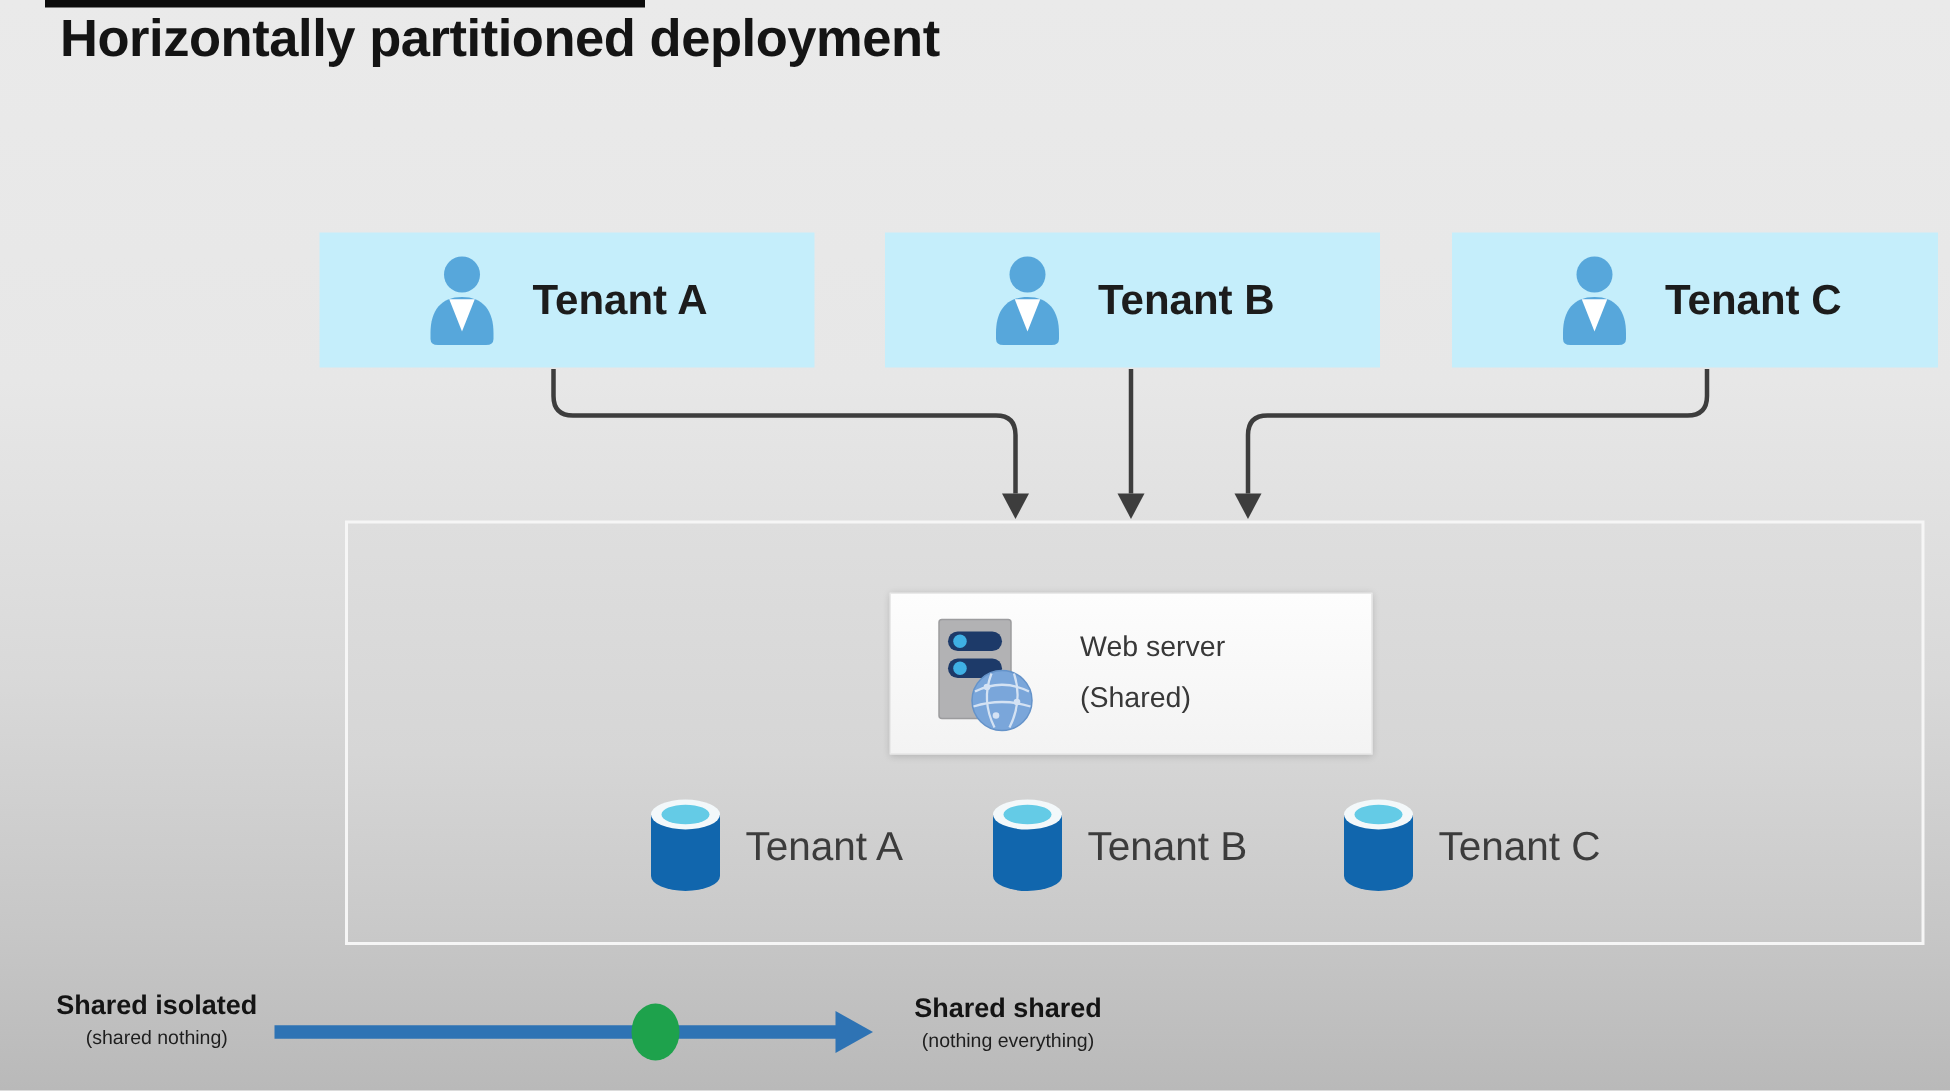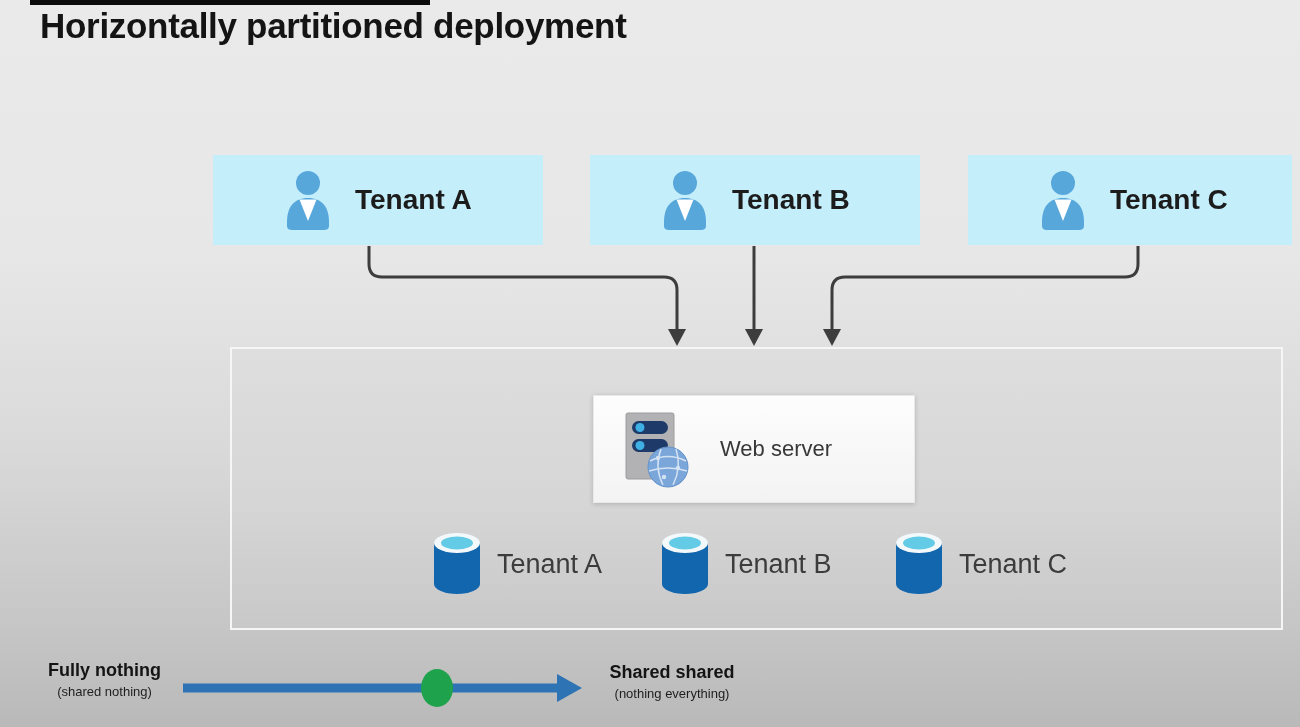--- a/index.html
+++ b/index.html
@@ -24,21 +24,21 @@
     position:absolute;left:230px;top:347px;width:1053px;height:283px;box-sizing:border-box;
     background:linear-gradient(180deg,#dedede 0%,#d6d6d6 55%,#c8c8c8 100%);
     border:2px solid #f6f6f6;
   }
   .ws-card{
     position:absolute;left:593px;top:395px;width:322px;height:108px;box-sizing:border-box;
     background:linear-gradient(180deg,#fdfdfd,#f3f3f3);
     border:1px solid #e9e9e9;box-shadow:0 1px 5px rgba(0,0,0,0.18);
     display:flex;align-items:center;padding-left:22px;gap:28px;
   }
-  .ws-text{font-size:22px;line-height:34px;color:#383838;}
+  .ws-text{font-size:19px;line-height:34px;color:#383838;}
   .db-item{position:absolute;top:531px;display:flex;align-items:center;gap:16px;}
   .db-item .label{font-size:27px;color:#3c3c3c;}
   .spectrum-label{position:absolute;text-align:center;color:#141414;}
   .spectrum-label .l1{font-size:18px;font-weight:700;line-height:22px;}
   .spectrum-label .l2{font-size:13px;font-weight:400;line-height:21px;color:#1e1e1e;}
   .spectrum-svg{position:absolute;left:0;top:650px;width:1300px;height:77px;pointer-events:none;}
 </style>
 </head>
 <body>
 
@@ -105,20 +105,21 @@
         <path d="M60,42 Q66,60 57,78"></path>
       </g>
       <g fill="#d4e2f4">
         <circle cx="42" cy="51" r="2.2"></circle>
         <circle cx="62" cy="61" r="2.2"></circle>
         <circle cx="48" cy="70" r="2.2"></circle>
       </g>
     </svg>
     <div class="ws-text">
       <div>Web server</div>
+      <div>(Shared)</div>
     </div>
   </div>
 
   <div class="db-item" style="left:433px;">
     <svg width="48" height="66" viewBox="0 0 48 66">
       <path d="M1,12 L1,53 A23,10 0 0 0 47,53 L47,12 Z" fill="#1166ad"></path>
       <ellipse cx="24" cy="12" rx="23" ry="10" fill="#f3f8fa"></ellipse>
       <ellipse cx="24" cy="12" rx="16" ry="6.5" fill="#64cbe6"></ellipse>
     </svg>
     <span class="label">Tenant A</span>
@@ -136,21 +137,21 @@
   <div class="db-item" style="left:895px;">
     <svg width="48" height="66" viewBox="0 0 48 66">
       <path d="M1,12 L1,53 A23,10 0 0 0 47,53 L47,12 Z" fill="#1166ad"></path>
       <ellipse cx="24" cy="12" rx="23" ry="10" fill="#f3f8fa"></ellipse>
       <ellipse cx="24" cy="12" rx="16" ry="6.5" fill="#64cbe6"></ellipse>
     </svg>
     <span class="label">Tenant C</span>
   </div>
 
   <div class="spectrum-label" style="left:22px;top:659px;width:165px;">
-    <div class="l1">Fully nothing</div>
+    <div class="l1">Shared isolated</div>
     <div class="l2">(shared nothing)</div>
   </div>
 
   <svg class="spectrum-svg">
     <line x1="183" y1="38" x2="560" y2="38" stroke="#2e73b4" stroke-width="9"></line>
     <polygon points="557,24 557,52 582,38" fill="#2e73b4"></polygon>
     <ellipse cx="437" cy="38" rx="16" ry="19" fill="#1ea24c"></ellipse>
   </svg>
 
   <div class="spectrum-label" style="left:583px;top:661px;width:178px;">

